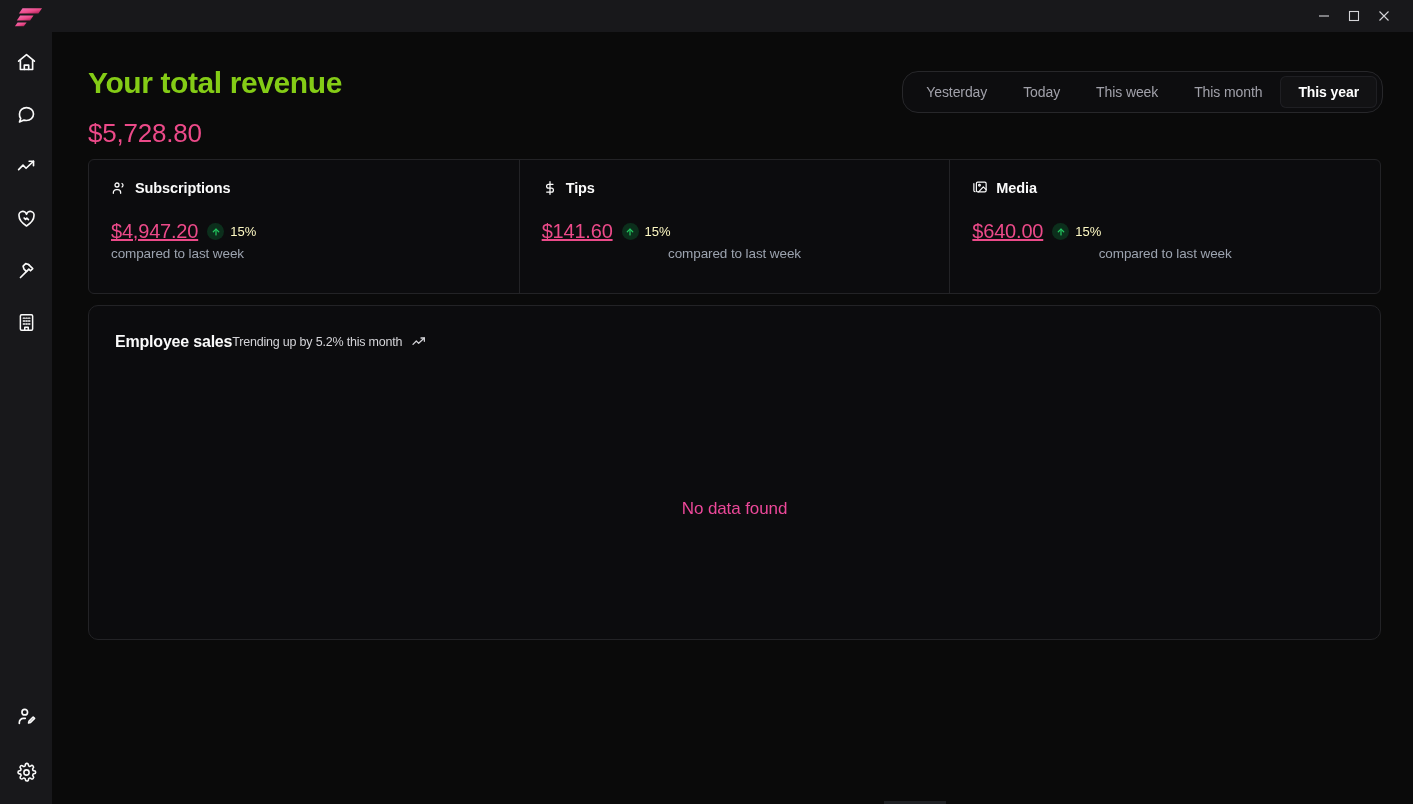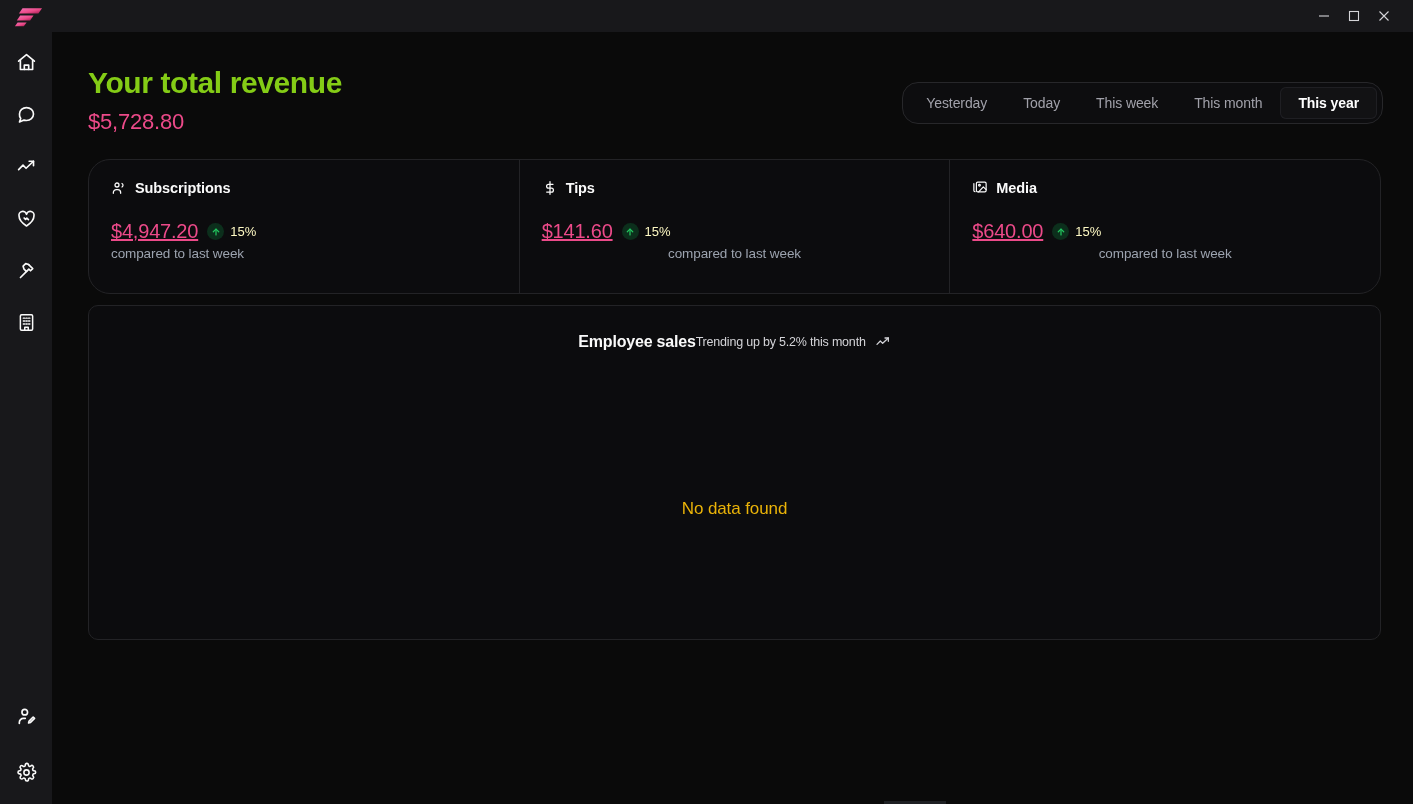--- a/index.html
+++ b/index.html
@@ -115,31 +115,31 @@
     justify-content: space-between;
   }
   .page-title {
     font-size: 30px;
     font-weight: 700;
     color: #84cc16;
     letter-spacing: -0.4px;
     line-height: 40px;
   }
   .page-amount {
-    font-size: 22px;
+    font-size: 26px;
     font-weight: 400;
     color: #ec4a89;
     letter-spacing: -0.2px;
     line-height: 34px;
-    margin-top: 2px;
+    margin-top: 13px;
   }
 
   
   .range-tabs {
-    margin-top: 19px;
+    margin-top: 8px;
     display: flex;
     align-items: center;
     gap: 0px;
     background: #0d0d0f;
     border: 1px solid #27272a;
     border-radius: 16px;
     padding: 5px;
     height: 42px;
   }
   .range-tab {
@@ -162,21 +162,21 @@
   }
 
   
   .stats-card {
     position: absolute;
     top: 127px;
     left: 36px;
     width: 1293px;
     height: 135px;
     border: 1px solid #232326;
-    border-radius: 22px;
+    border-radius: 6px;
     display: flex;
     background: #0c0c0e;
     overflow: hidden;
   }
   .stat {
     flex: 1 1 0;
     padding: 20px 22px 0 22px;
     position: relative;
   }
   .stat + .stat { border-left: 1px solid #232326; text-align: center; }
@@ -240,21 +240,21 @@
     border: 1px solid #232326;
     border-radius: 10px;
     background: #0c0c0e;
   }
   .chart-head {
     position: absolute;
     top: 0; left: 0; right: 0;
     height: 72px;
     display: flex;
     align-items: center;
-    justify-content: center;
+    justify-content: flex-start;
     padding: 0 26px 0 26px;
   }
   .chart-title {
     font-size: 16px;
     font-weight: 700;
     color: #fafafa;
     letter-spacing: -0.2px;
   }
   .chart-trend {
     display: flex;
@@ -268,21 +268,21 @@
 
   .chart-body {
     position: absolute;
     top: 72px; left: 0; right: 0; bottom: 0;
     display: flex;
     align-items: center;
     justify-content: center;
   }
   .no-data {
     font-size: 17px;
-    color: #eab308;
+    color: #ec4899;
     letter-spacing: -0.1px;
   }
 
   .bottom-artifact {
     position: absolute;
     left: 832px;
     bottom: 0;
     width: 62px;
     height: 3px;
     opacity: 0.22;

